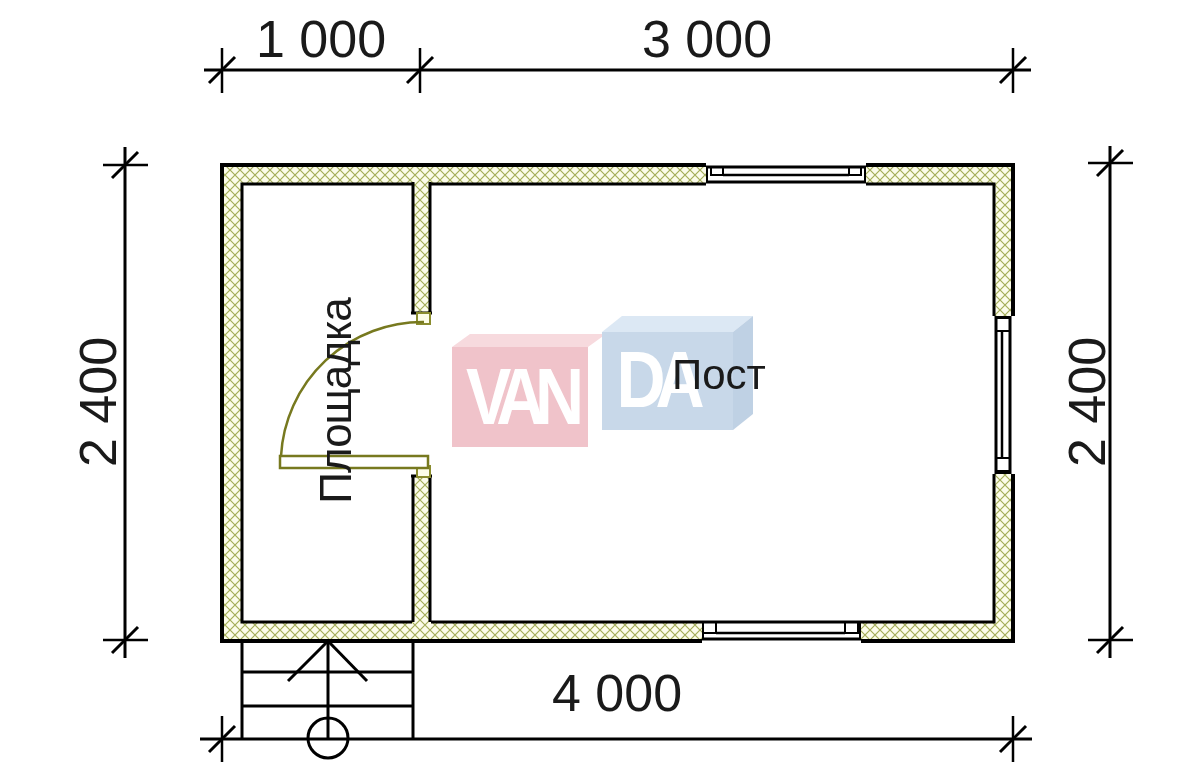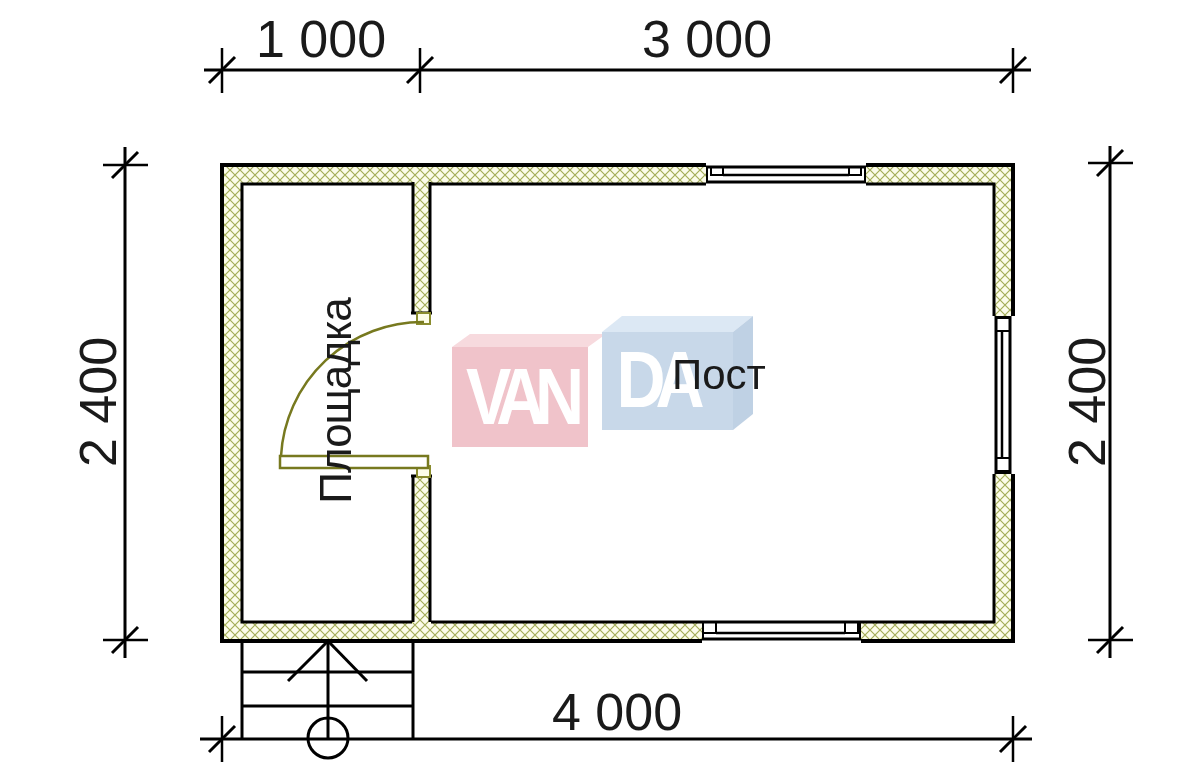--- a/index.html
+++ b/index.html
@@ -146,20 +146,20 @@
       <polygon points="733,332 753,316 753,414 733,430" fill="#bfd1e4"></polygon>
       <polygon points="602,332 733,332 733,430 602,430" fill="#c8d8e9"></polygon>
     </g>
   </svg>
 
   <div class="logo-txt" style="left:452px;top:347px;width:136px;height:100px;">VAN</div>
   <div class="logo-txt" style="left:590px;top:330px;width:131px;height:100px;">DA</div>
 
   <div class="lbl dim" style="left:321px;top:39px;">1 000</div>
   <div class="lbl dim" style="left:692px;top:39px;margin-left:15px;">3 000</div>
-  <div class="lbl dim" style="left:617px;top:712px;">4 000</div>
+  <div class="lbl dim" style="left:617px;top:693px;">4 000</div>
   <div class="lbl dim vert" style="left:98px;top:402px;">2 400</div>
   <div class="lbl dim vert" style="left:1087px;top:402px;">2 400</div>
 
   <div class="lbl room vert" style="left:336px;top:401px;">Площадка</div>
   <div class="lbl room" style="left:672px;top:354px;">Пост</div>
 
 </div>
 
 </body></html>

